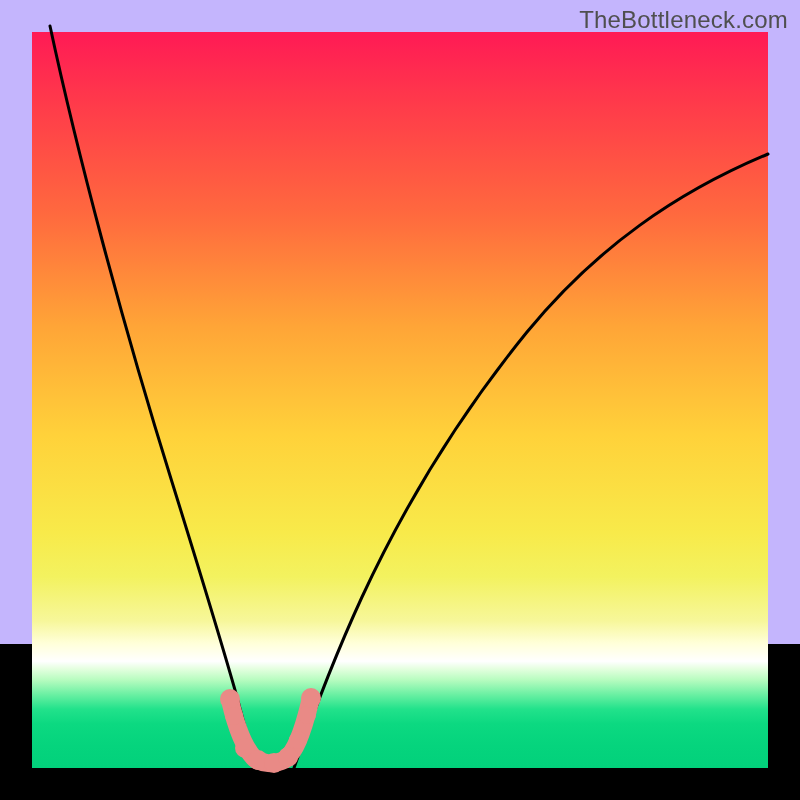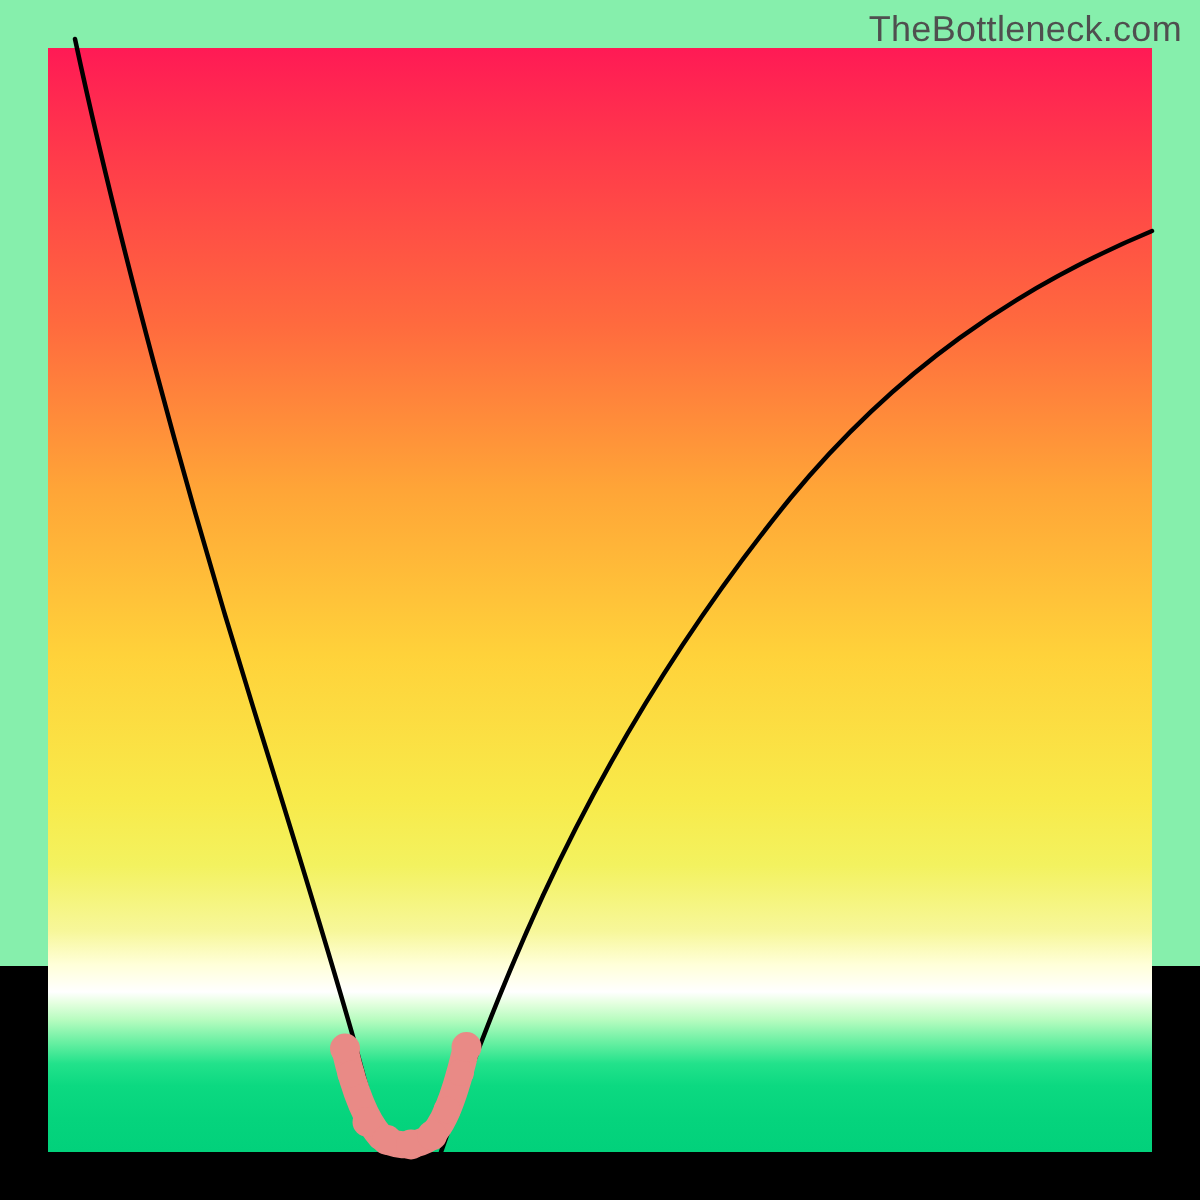--- a/index.html
+++ b/index.html
@@ -10,21 +10,21 @@
     overflow: hidden;
     background: #000;
     font-family: Arial, Helvetica, sans-serif;
   }
   .frame {
     position: absolute;
     top: 0;
     left: 0;
     width: 800px;
     height: 644px;
-    background: #86efac;
+    background: #c4b5fd;
     text-decoration: underline;
   }
   .gradient-plot {
     position: absolute;
     top: 32px;
     left: 32px;
     width: 736px;
     height: 736px;
     background: linear-gradient(
       to bottom,

